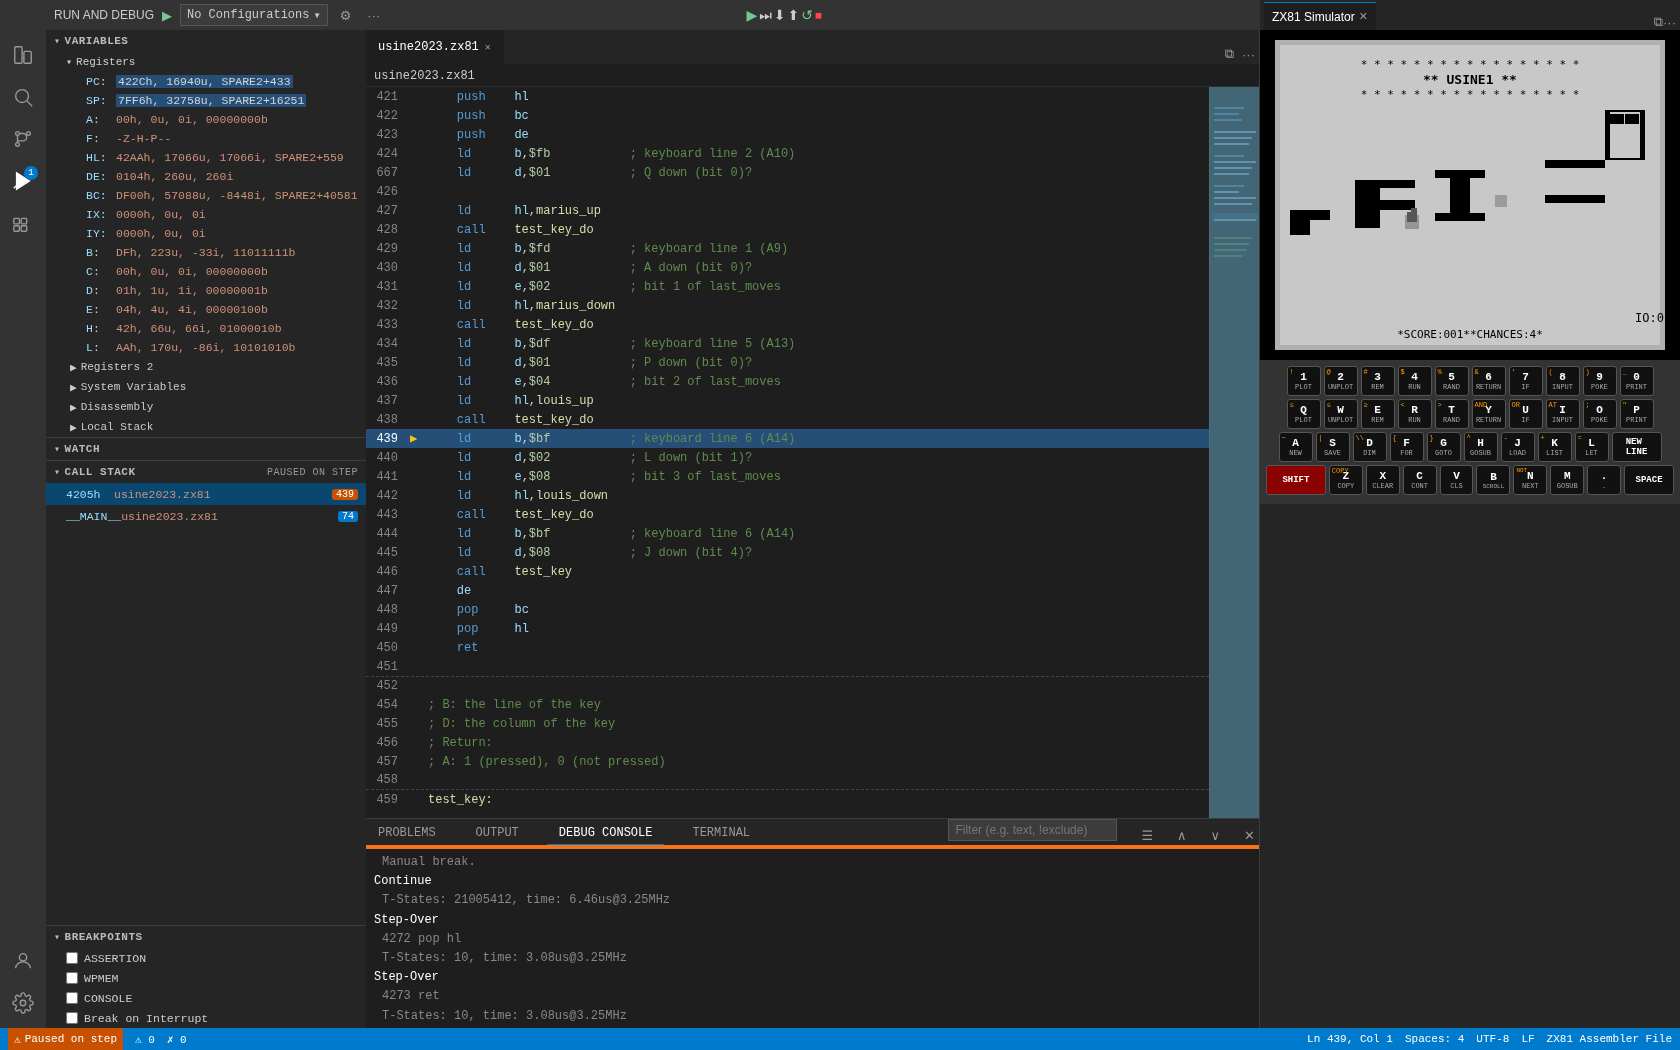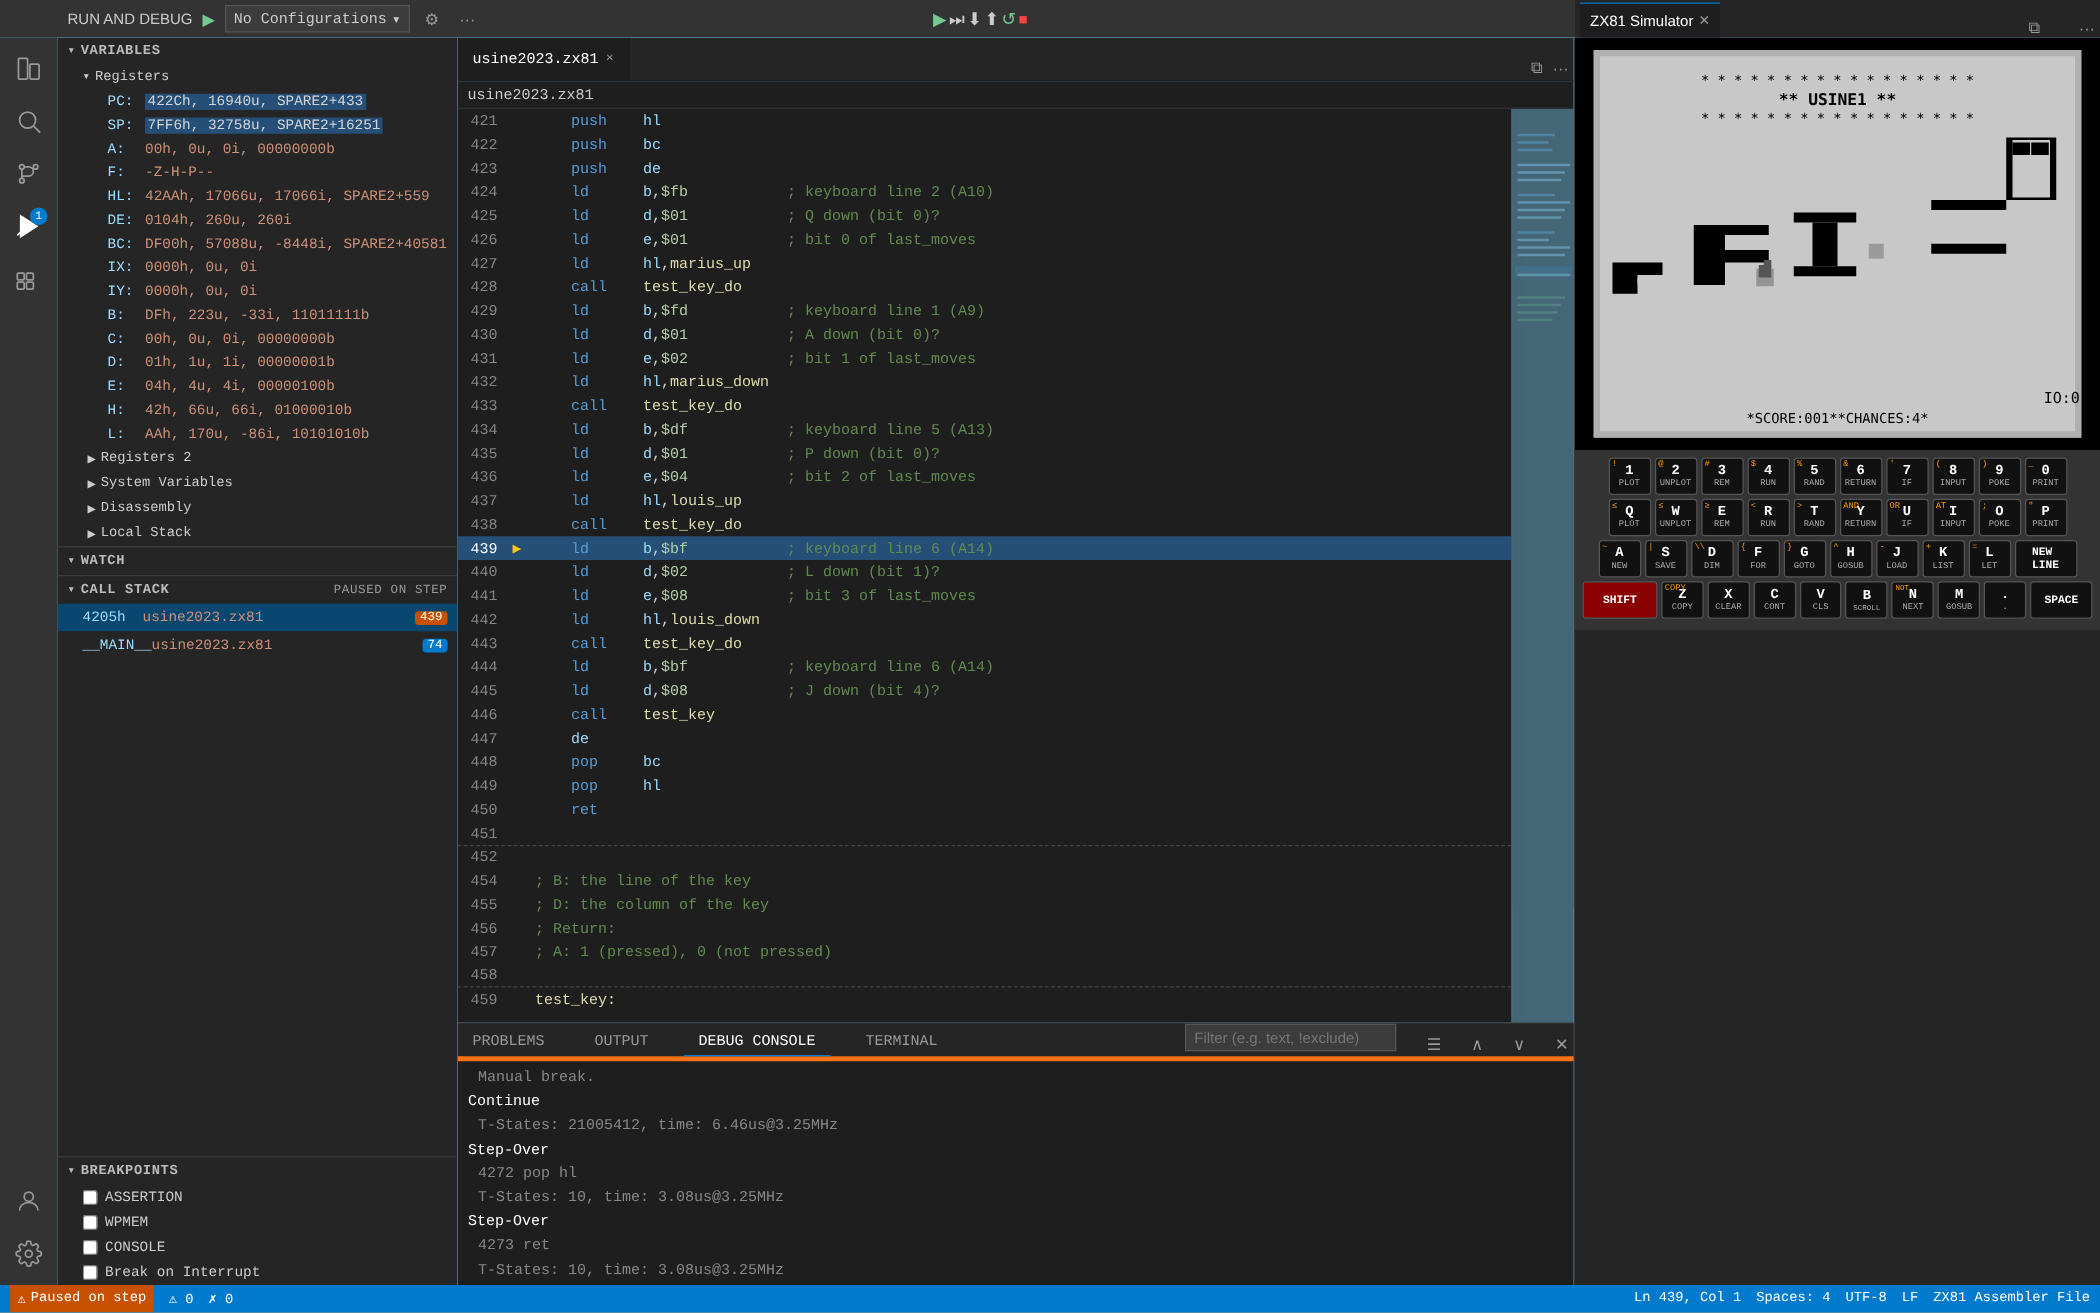--- a/index.html
+++ b/index.html
@@ -510,21 +510,21 @@
 
     <div style="display:flex; align-items:center; gap:2px; padding:0 8px; margin-right: 430px;">
       <button style="background:transparent;border:none;color:#73c991;font-size:14px;cursor:pointer;">▶</button>
       <button style="background:transparent;border:none;color:#ccc;font-size:14px;cursor:pointer;">⏭</button>
       <button style="background:transparent;border:none;color:#ccc;font-size:14px;cursor:pointer;">⬇</button>
       <button style="background:transparent;border:none;color:#ccc;font-size:14px;cursor:pointer;">⬆</button>
       <button style="background:transparent;border:none;color:#73c991;font-size:14px;cursor:pointer;">↺</button>
       <button style="background:transparent;border:none;color:#f44;font-size:14px;cursor:pointer;">⏹</button>
     </div>
 
-    <div style="width:420px; background:#252526; display:flex; align-items:flex-end; height:30px; padding: 0 4px; gap: 31px;">
+    <div style="width:420px; background:#252526; display:flex; align-items:flex-end; height:30px; padding: 0 4px;">
       <div style="display:flex;align-items:center;gap:4px;padding:2px 8px; background:#1e1e1e; border-top:1px solid #007acc; height:28px; color:#fff; font-size:12px; font-family:sans-serif;">
         <span>ZX81 Simulator</span>
         <span style="color:#999; cursor:pointer; font-size:11px;">✕</span>
       </div>
       <button style="background:transparent;border:none;color:#999;font-size:13px;cursor:pointer; margin-left:auto;">⧉</button>
       <button style="background:transparent;border:none;color:#999;font-size:13px;cursor:pointer;">···</button>
     </div>
   </div>
 
   <div style="display:flex; flex:1; overflow:hidden;">
@@ -755,26 +755,25 @@
             </div>
             <div class="code-line">
               <span class="line-num">423</span><span class="line-arrow"> </span>
               <span class="line-content"><span class="kw">    push</span>    <span class="reg">de</span></span>
             </div>
             <div class="code-line">
               <span class="line-num">424</span><span class="line-arrow"> </span>
               <span class="line-content"><span class="kw">    ld</span>      <span class="reg">b</span>,<span class="num">$fb</span>           <span class="cmt">; keyboard line 2 (A10)</span></span>
             </div>
             <div class="code-line">
-              <span class="line-num">425</span><span class="line-arrow"> </span>
+              <span class="line-num">667</span><span class="line-arrow"> </span>
               <span class="line-content"><span class="kw">    ld</span>      <span class="reg">d</span>,<span class="num">$01</span>           <span class="cmt">; Q down (bit 0)?</span></span>
             </div>
             <div class="code-line">
               <span class="line-num">426</span><span class="line-arrow"> </span>
-              <span class="line-content"><span class="kw">    ld</span>      <span class="reg">e</span>,<span class="num">$01</span>           <span class="cmt">; bit 0 of last_moves</span></span>
             </div>
             <div class="code-line">
               <span class="line-num">427</span><span class="line-arrow"> </span>
               <span class="line-content"><span class="kw">    ld</span>      <span class="reg">hl</span>,<span class="lbl">marius_up</span></span>
             </div>
             <div class="code-line">
               <span class="line-num">428</span><span class="line-arrow"> </span>
               <span class="line-content"><span class="kw">    call</span>    <span class="lbl">test_key_do</span></span>
             </div>
             <div class="code-line">

